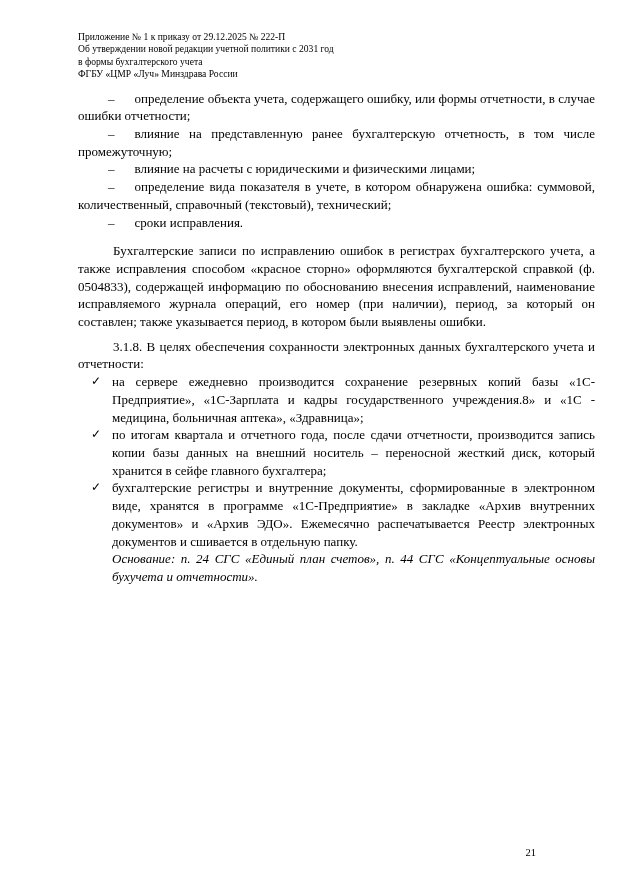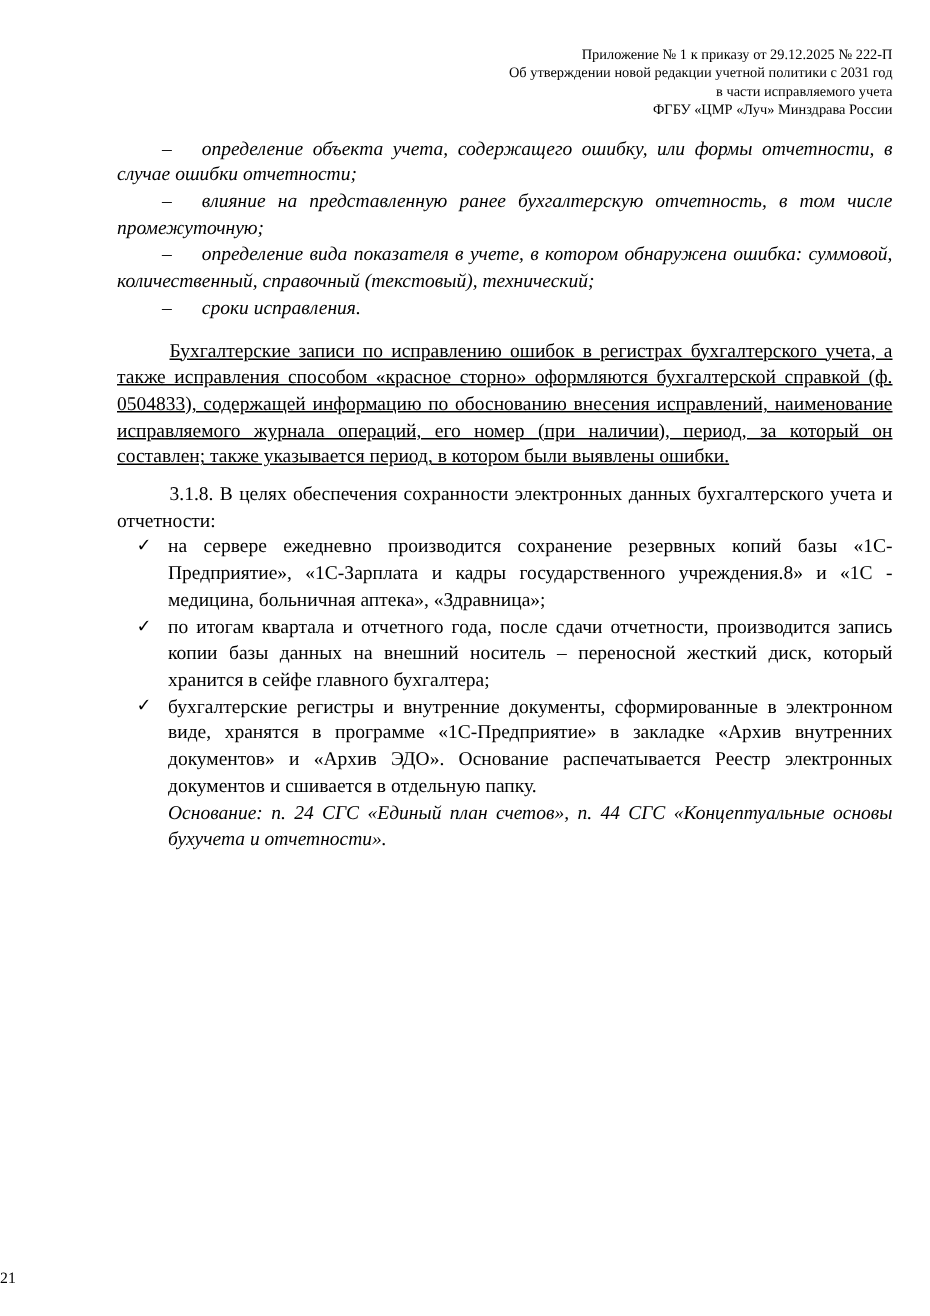--- a/index.html
+++ b/index.html
@@ -16,91 +16,91 @@
     overflow: hidden;
   }
   .content {
     position: absolute;
     left: 78px; top: 31px;
     width: 517px;
     font-size: 13px;
     line-height: 17.7px;
   }
   .hdr {
-    text-align: right;
+    text-align: left;
     font-size: 9.6px;
     line-height: 12.4px;
   }
   .dash-list { margin-top: 9px; }
   .dash-item {
     text-align: justify;
     text-indent: 30px;
-    font-style: italic;
   }
   .dash-item .m { display: inline; }
   .mgap { display: inline-block; width: 20px; }
   .para {
     margin: 7px 0 0 0;
     text-indent: 35px;
     text-align: justify;
   }
-  .para.first { margin-top: 11px; text-decoration: underline; }
+  .para.first { margin-top: 11px; }
   .check-list { margin-top: 0; }
   .check-item {
     position: relative;
     padding-left: 34px;
     text-align: justify;
   }
   .check-item .check {
     position: absolute;
     left: 13px; top: 0;
     font-size: 12px;
   }
   .basis {
     margin-left: 34px;
     font-style: italic;
     text-align: justify;
   }
   .page-num {
     position: absolute;
     left: 0; top: 847px;
     width: 536px;
-    text-align: left;
+    text-align: right;
     font-size: 10.5px;
     line-height: 12px;
   }
 </style>
 </head>
 <body>
 
 <div class="page">
   <div class="content">
 
     <div class="hdr">
       <div>Приложение № 1 к приказу от 29.12.2025 № 222-П</div>
       <div>Об утверждении новой редакции учетной политики с 2031 год</div>
-      <div>в части исправляемого учета</div>
+      <div>в формы бухгалтерского учета</div>
       <div>ФГБУ «ЦМР «Луч» Минздрава России</div>
     </div>
 
     <div class="dash-list">
       <div class="dash-item"><span class="m">–</span><span class="mgap"></span><span>определение объекта учета, содержащего ошибку, или формы отчетности, в случае ошибки отчетности;</span></div>
       <div class="dash-item"><span class="m">–</span><span class="mgap"></span><span>влияние на представленную ранее бухгалтерскую отчетность, в том числе промежуточную;</span></div>
+      <div class="dash-item"><span class="m">–</span><span class="mgap"></span><span>влияние на расчеты с юридическими и физическими лицами;</span></div>
       <div class="dash-item"><span class="m">–</span><span class="mgap"></span><span>определение вида показателя в учете, в котором обнаружена ошибка: суммовой, количественный, справочный (текстовый), технический;</span></div>
       <div class="dash-item"><span class="m">–</span><span class="mgap"></span><span>сроки исправления.</span></div>
     </div>
 
     <p class="para first">Бухгалтерские записи по исправлению ошибок в регистрах бухгалтерского учета, а также исправления способом «красное сторно» оформляются бухгалтерской справкой (ф. 0504833), содержащей информацию по обоснованию внесения исправлений, наименование исправляемого журнала операций, его номер (при наличии), период, за который он составлен; также указывается период, в котором были выявлены ошибки.</p>
 
 
     <p class="para">3.1.8. В целях обеспечения сохранности электронных данных бухгалтерского учета и отчетности:</p>
 
     <div class="check-list">
       <div class="check-item"><span class="check">✓</span><span>на сервере ежедневно производится сохранение резервных копий базы «1С-Предприятие», «1С-Зарплата и кадры государственного учреждения.8» и «1С - медицина, больничная аптека», «Здравница»;</span></div>
       <div class="check-item"><span class="check">✓</span><span>по итогам квартала и отчетного года, после сдачи отчетности, производится запись копии базы данных на внешний носитель – переносной жесткий диск, который хранится в сейфе главного бухгалтера;</span></div>
-      <div class="check-item"><span class="check">✓</span><span>бухгалтерские регистры и внутренние документы, сформированные в электронном виде, хранятся в программе «1С-Предприятие» в закладке «Архив внутренних документов» и «Архив ЭДО». Основание распечатывается Реестр электронных документов и сшивается в отдельную папку.</span></div>
+      <div class="check-item"><span class="check">✓</span><span>бухгалтерские регистры и внутренние документы, сформированные в электронном виде, хранятся в программе «1С-Предприятие» в закладке «Архив внутренних документов» и «Архив ЭДО». Ежемесячно распечатывается Реестр электронных документов и сшивается в отдельную папку.</span></div>
       <div class="basis">Основание: п. 24 СГС «Единый план счетов», п. 44 СГС «Концептуальные основы бухучета и отчетности».</div>
     </div>
 
   </div>
 
   <div class="page-num">21</div>
 </div>
 
 </body></html>

